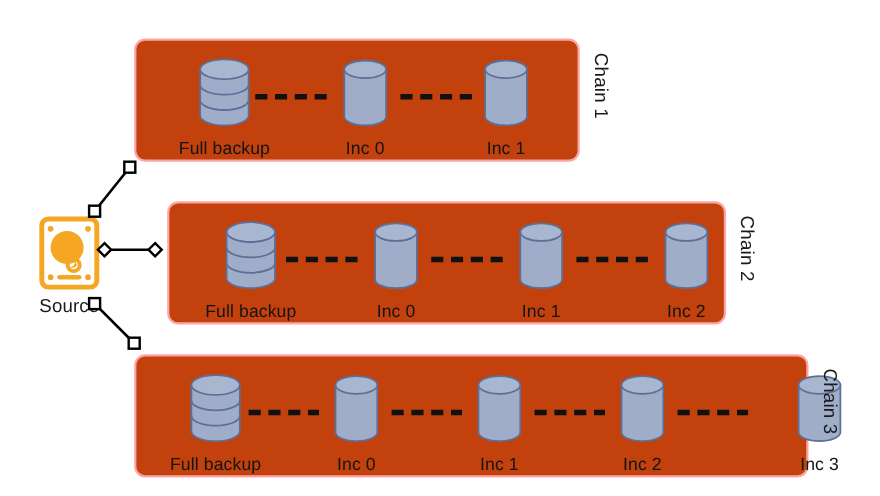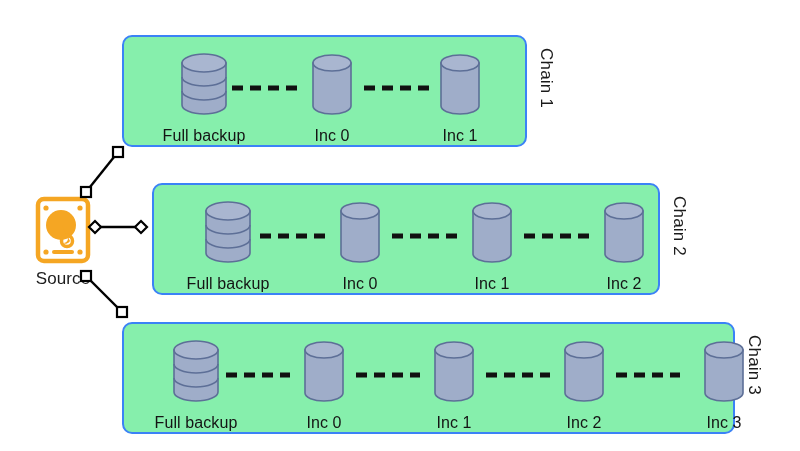--- a/index.html
+++ b/index.html
@@ -51,23 +51,23 @@
   }
   .conn-end {
     fill: #ffffff;
     stroke: #000000;
     stroke-width: 2.2;
   }
 
   
   .chain-box {
     position: absolute;
-    border: 2px solid #3b82f6;
+    border: 2px solid #fca5a5;
     border-radius: 10px;
-    background: #86efac;
+    background: #c2410c;
     box-sizing: border-box;
   }
   .chain-label {
     position: absolute;
     font-size: 17px;
     color: #1b1b1b;
     white-space: nowrap;
     transform-origin: left top;
     transform: rotate(90deg);
     letter-spacing: .2px;
@@ -297,21 +297,21 @@
       </svg>
       <div class="node-label">Inc 2</div>
     </div>
 
     <div class="dashes" style="left:492px; top:48px; width:64px;">
       <svg width="64" height="6">
           <line class="dash-line" x1="0" y1="3" x2="64" y2="3"></line>
         </svg>
     </div>
 
-    <div class="node" style="left:552px; top:14px;">
+    <div class="node" style="left:573px; top:14px;">
       <svg class="cyl" width="48" height="70" viewBox="0 0 48 70">
         <path d="M5 12 L5 55 A19 8 0 0 0 43 55 L43 12 Z" fill="#9fadc9" stroke="#5d6f97" stroke-width="1.6"></path>
         <ellipse cx="24" cy="12" rx="19" ry="8" fill="#a9b6d0" stroke="#5d6f97" stroke-width="1.6"></ellipse>
       </svg>
       <div class="node-label">Inc 3</div>
     </div>
   </div>
 
   <div class="chain-label" style="left:764px; top:335px;">Chain 3</div>
 

